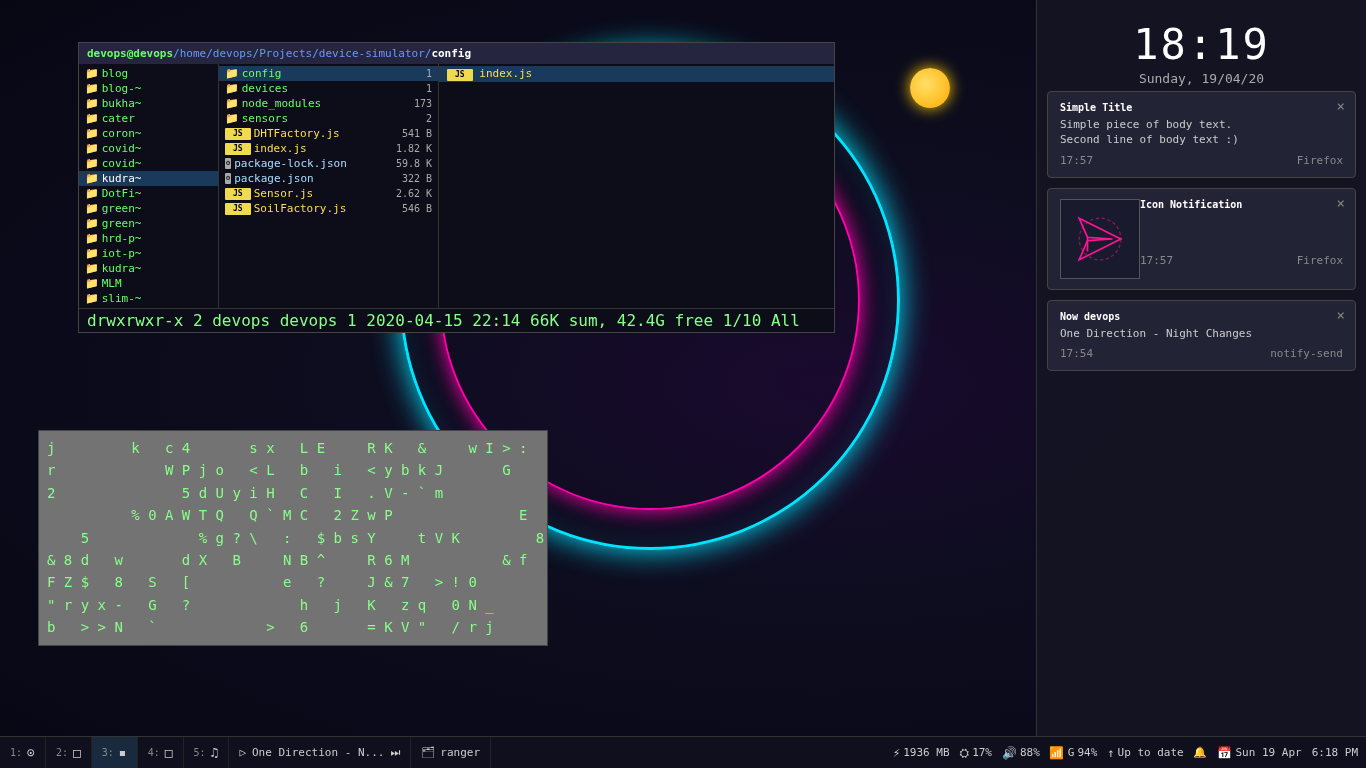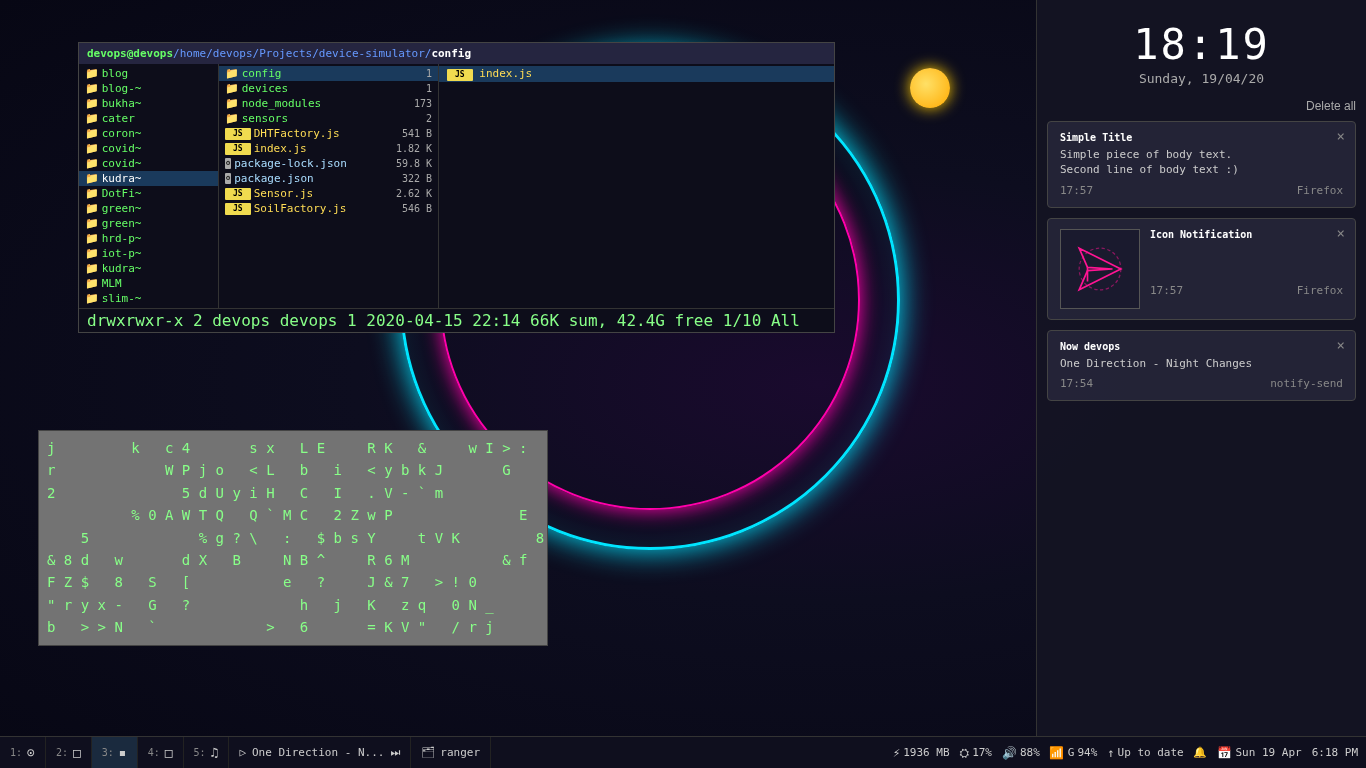--- a/index.html
+++ b/index.html
@@ -282,21 +282,20 @@
       font-size: 11px;
       color: #888888;
     }
     .notif-source {
       font-size: 11px;
       color: #888888;
     }
 
     .notif-card-icon {
       display: flex;
-      gap: 10px;
       align-items: flex-start;
     }
     .notif-icon-area {
       width: 80px;
       height: 80px;
       background: #1a1a2e;
       border: 1px solid #555;
       display: flex;
       align-items: center;
       justify-content: center;
@@ -568,23 +567,20 @@
 F Z $   8   S   [           e   ?     J &amp; 7   &gt; ! 0
 " r y x -   G   ?             h   j   K   z q   0 N _
 b   &gt; &gt; N   `             &gt;   6       = K V "   / r j</div>
 </div>
 
 <div class="notif-panel">
   <div class="clock-display">
     <div class="clock-time">18:19</div>
     <div class="clock-date">Sunday, 19/04/20</div>
   </div>
-  <div class="notif-actions">
-    <button class="delete-all-btn">Delete all</button>
-  </div>
 
   <div class="notif-card">
     <span class="notif-close">×</span>
     <div class="notif-title">Simple Title</div>
     <div class="notif-body">
       <div>Simple piece of body text.</div>
       <div>Second line of body text :)</div>
     </div>
     <div class="notif-footer">
       <span class="notif-time">17:57</span>

